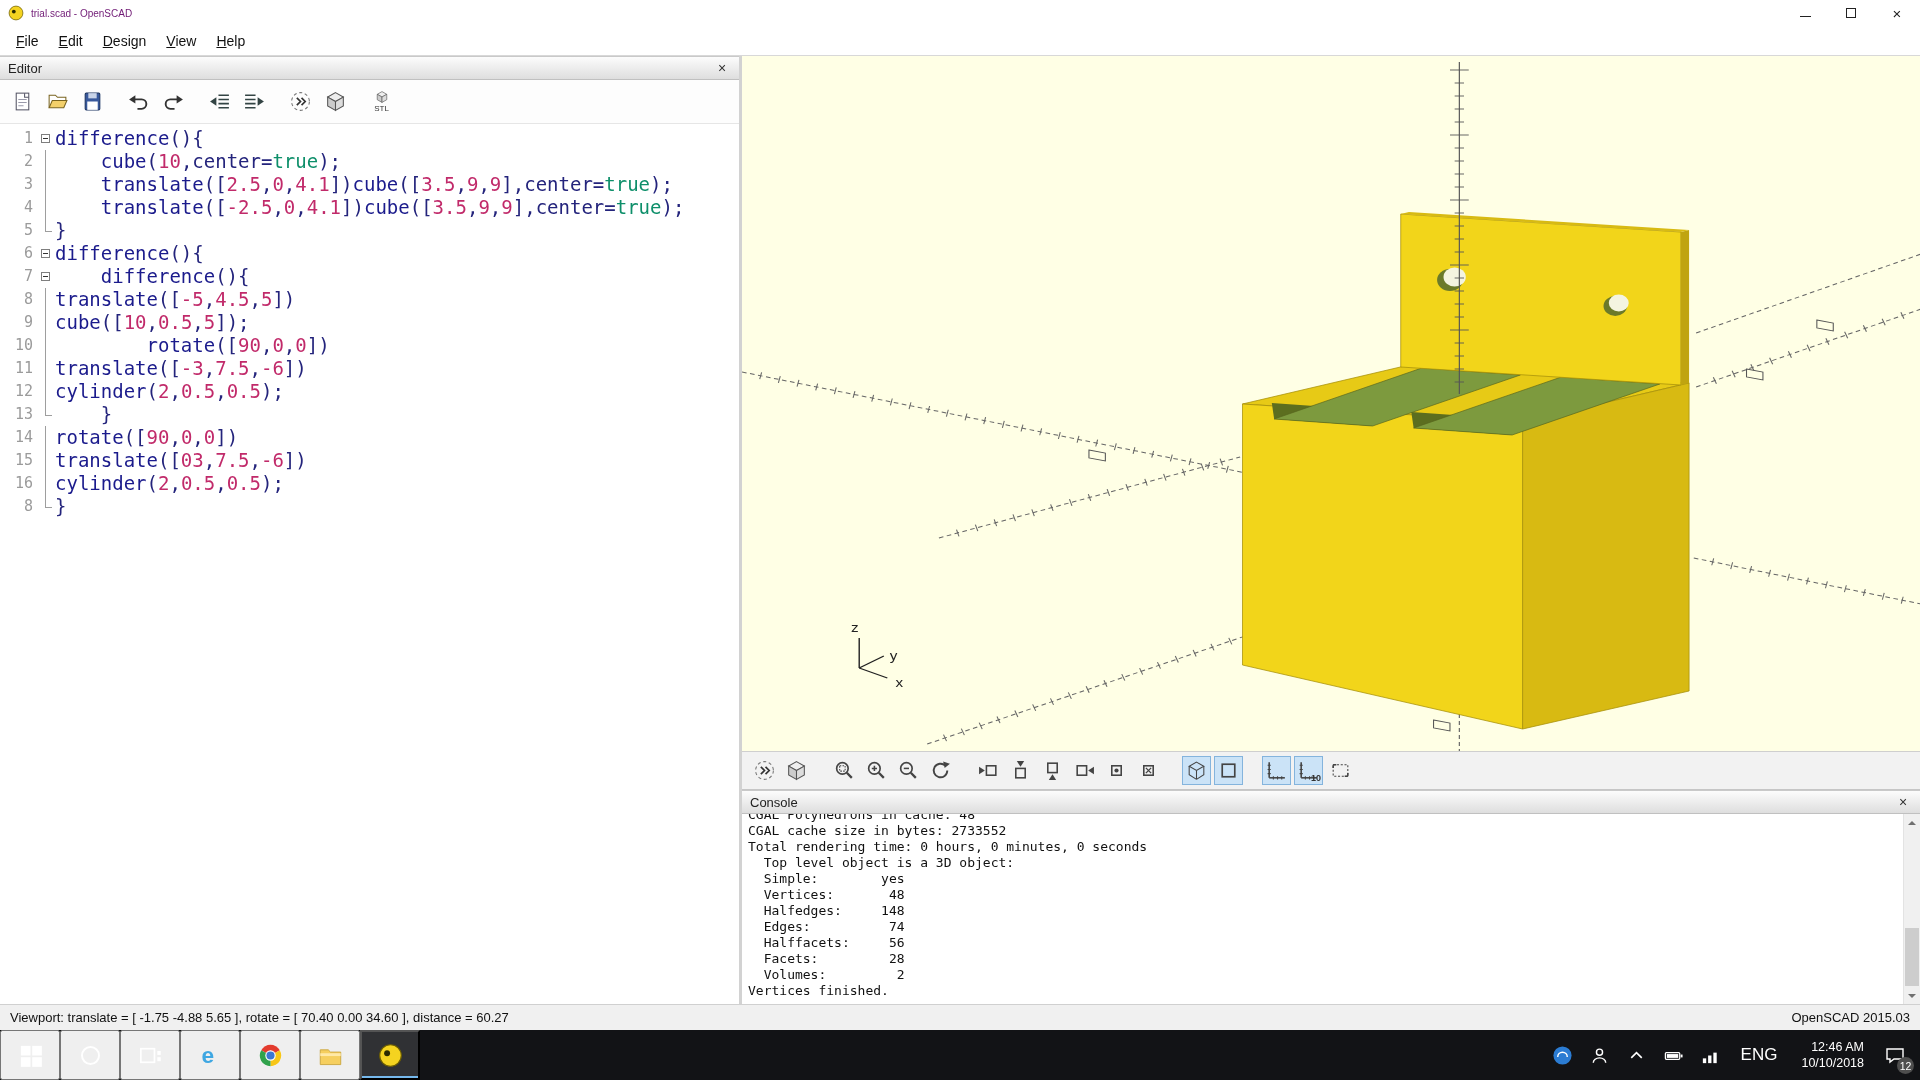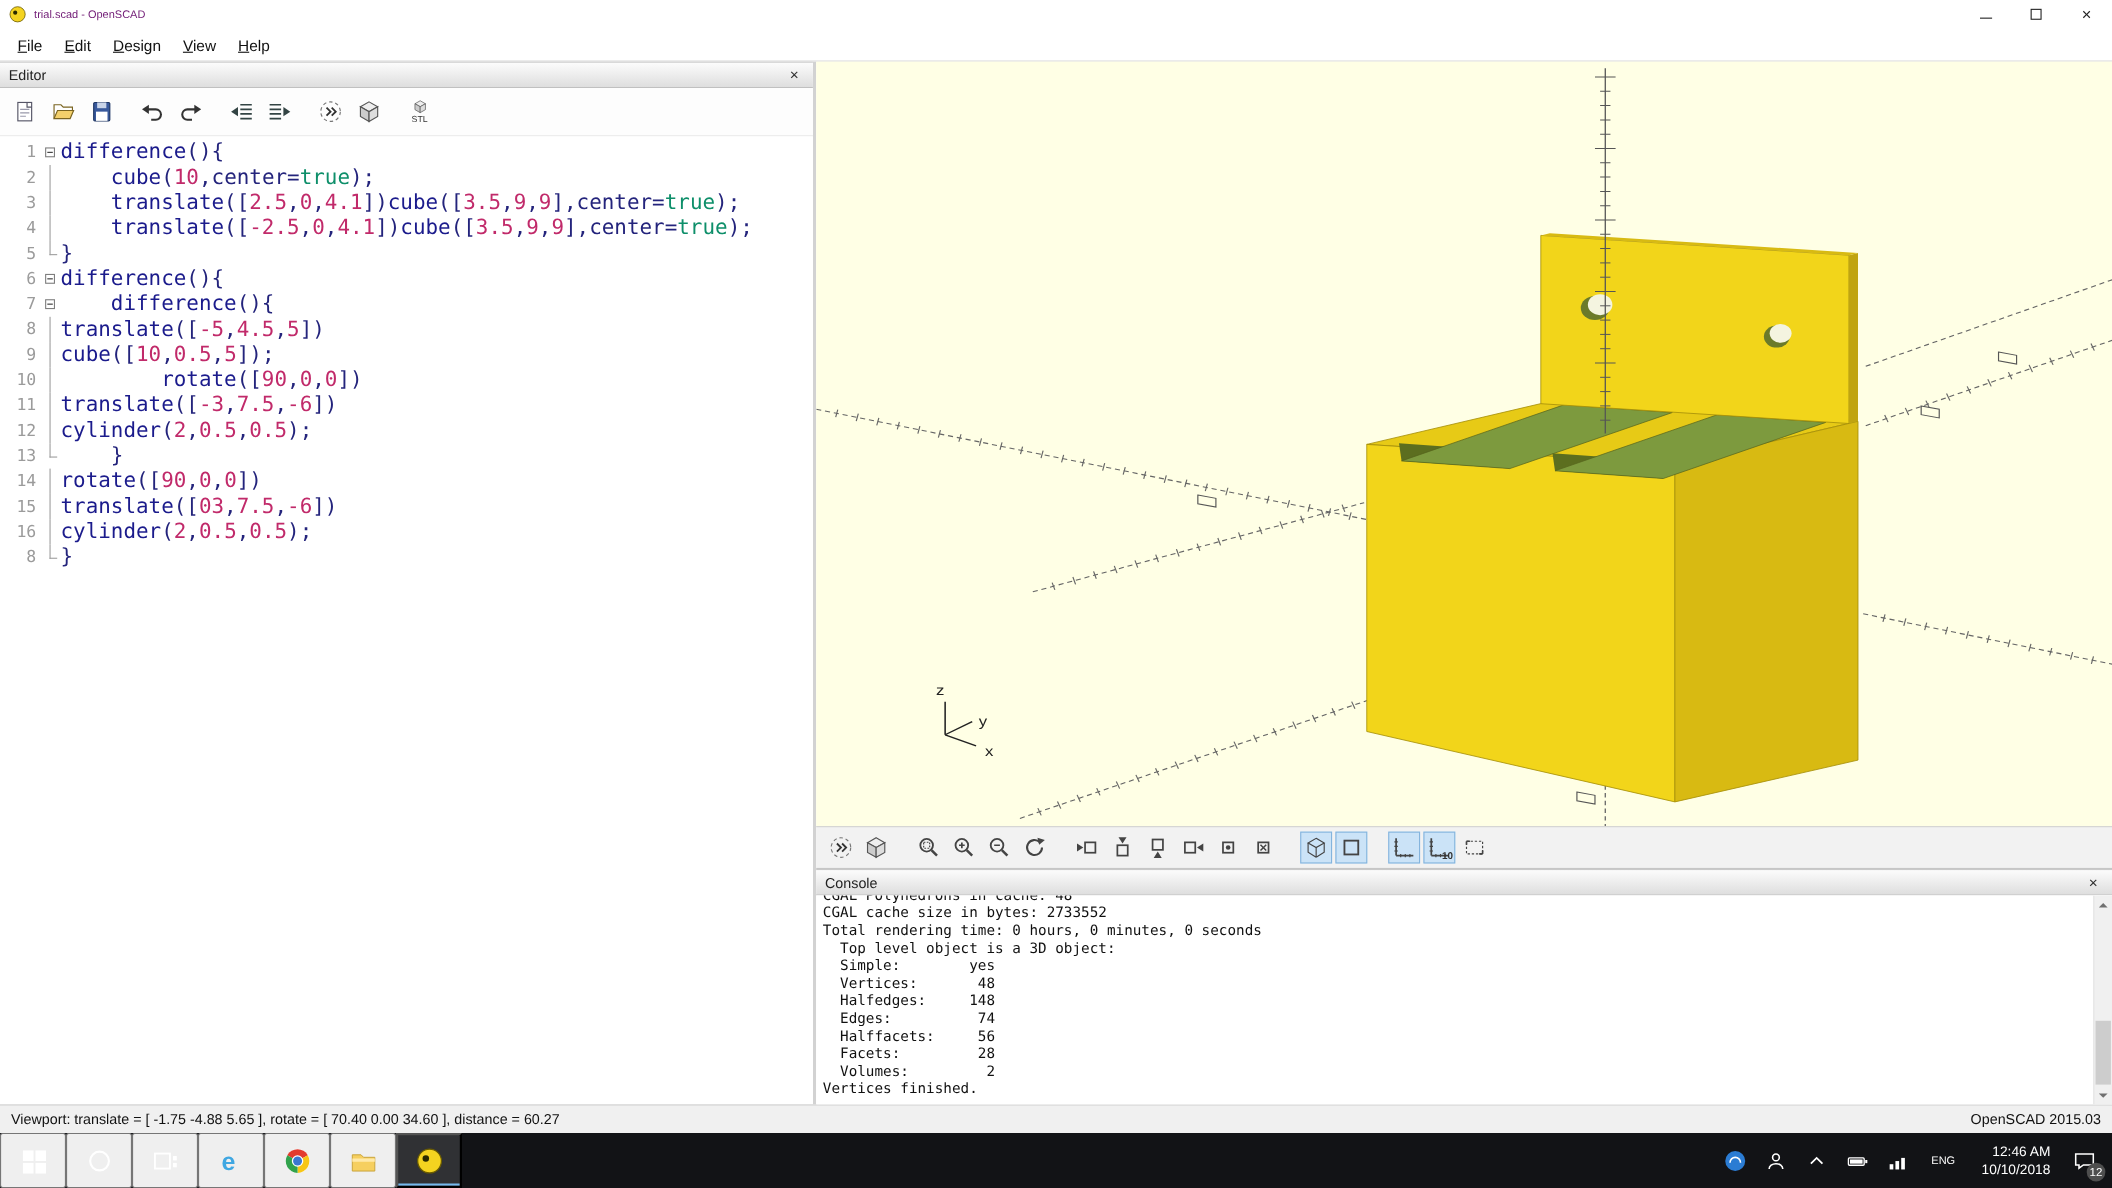--- a/index.html
+++ b/index.html
@@ -62,21 +62,21 @@
 
 .statusbar{height:26px;flex:0 0 26px;background:#f0f0f0;border-top:1px solid #d0d0d0;display:flex;align-items:center;justify-content:space-between;padding:0 10px;font-size:13px;color:#111}
 
 .taskbar{height:50px;flex:0 0 50px;background:#121316;display:flex;align-items:stretch;color:#fff}
 .tb-btn{width:60px;display:flex;align-items:center;justify-content:center}
 .tb-btn svg{width:25px;height:25px}
 .tb-btn.active{background:rgba(255,255,255,.13);box-shadow:inset 0 -2px 0 #76b9ed}
 .tb-tray{margin-left:auto;display:flex;align-items:stretch}
 .tray-item{display:flex;align-items:center;justify-content:center;padding:0 8px}
 .tray-item svg{width:21px;height:21px}
-.tray-lang{font-size:10px;display:flex;align-items:center;padding:0 12px}
+.tray-lang{font-size:17px;display:flex;align-items:center;padding:0 12px}
 .tray-clock{display:flex;flex-direction:column;align-items:flex-end;justify-content:center;font-size:12.5px;line-height:16px;padding:0 12px}
 .tray-ac{position:relative;display:flex;align-items:center;padding:0 14px 0 8px}
 .badge{position:absolute;right:6px;bottom:6px;background:#4e4e4e;border-radius:50%;min-width:17px;height:17px;font-size:10.5px;display:flex;align-items:center;justify-content:center;color:#fff}
 u{text-decoration:underline}
 </style>
 </head>
 <body>
 
 <div class="app">
 

